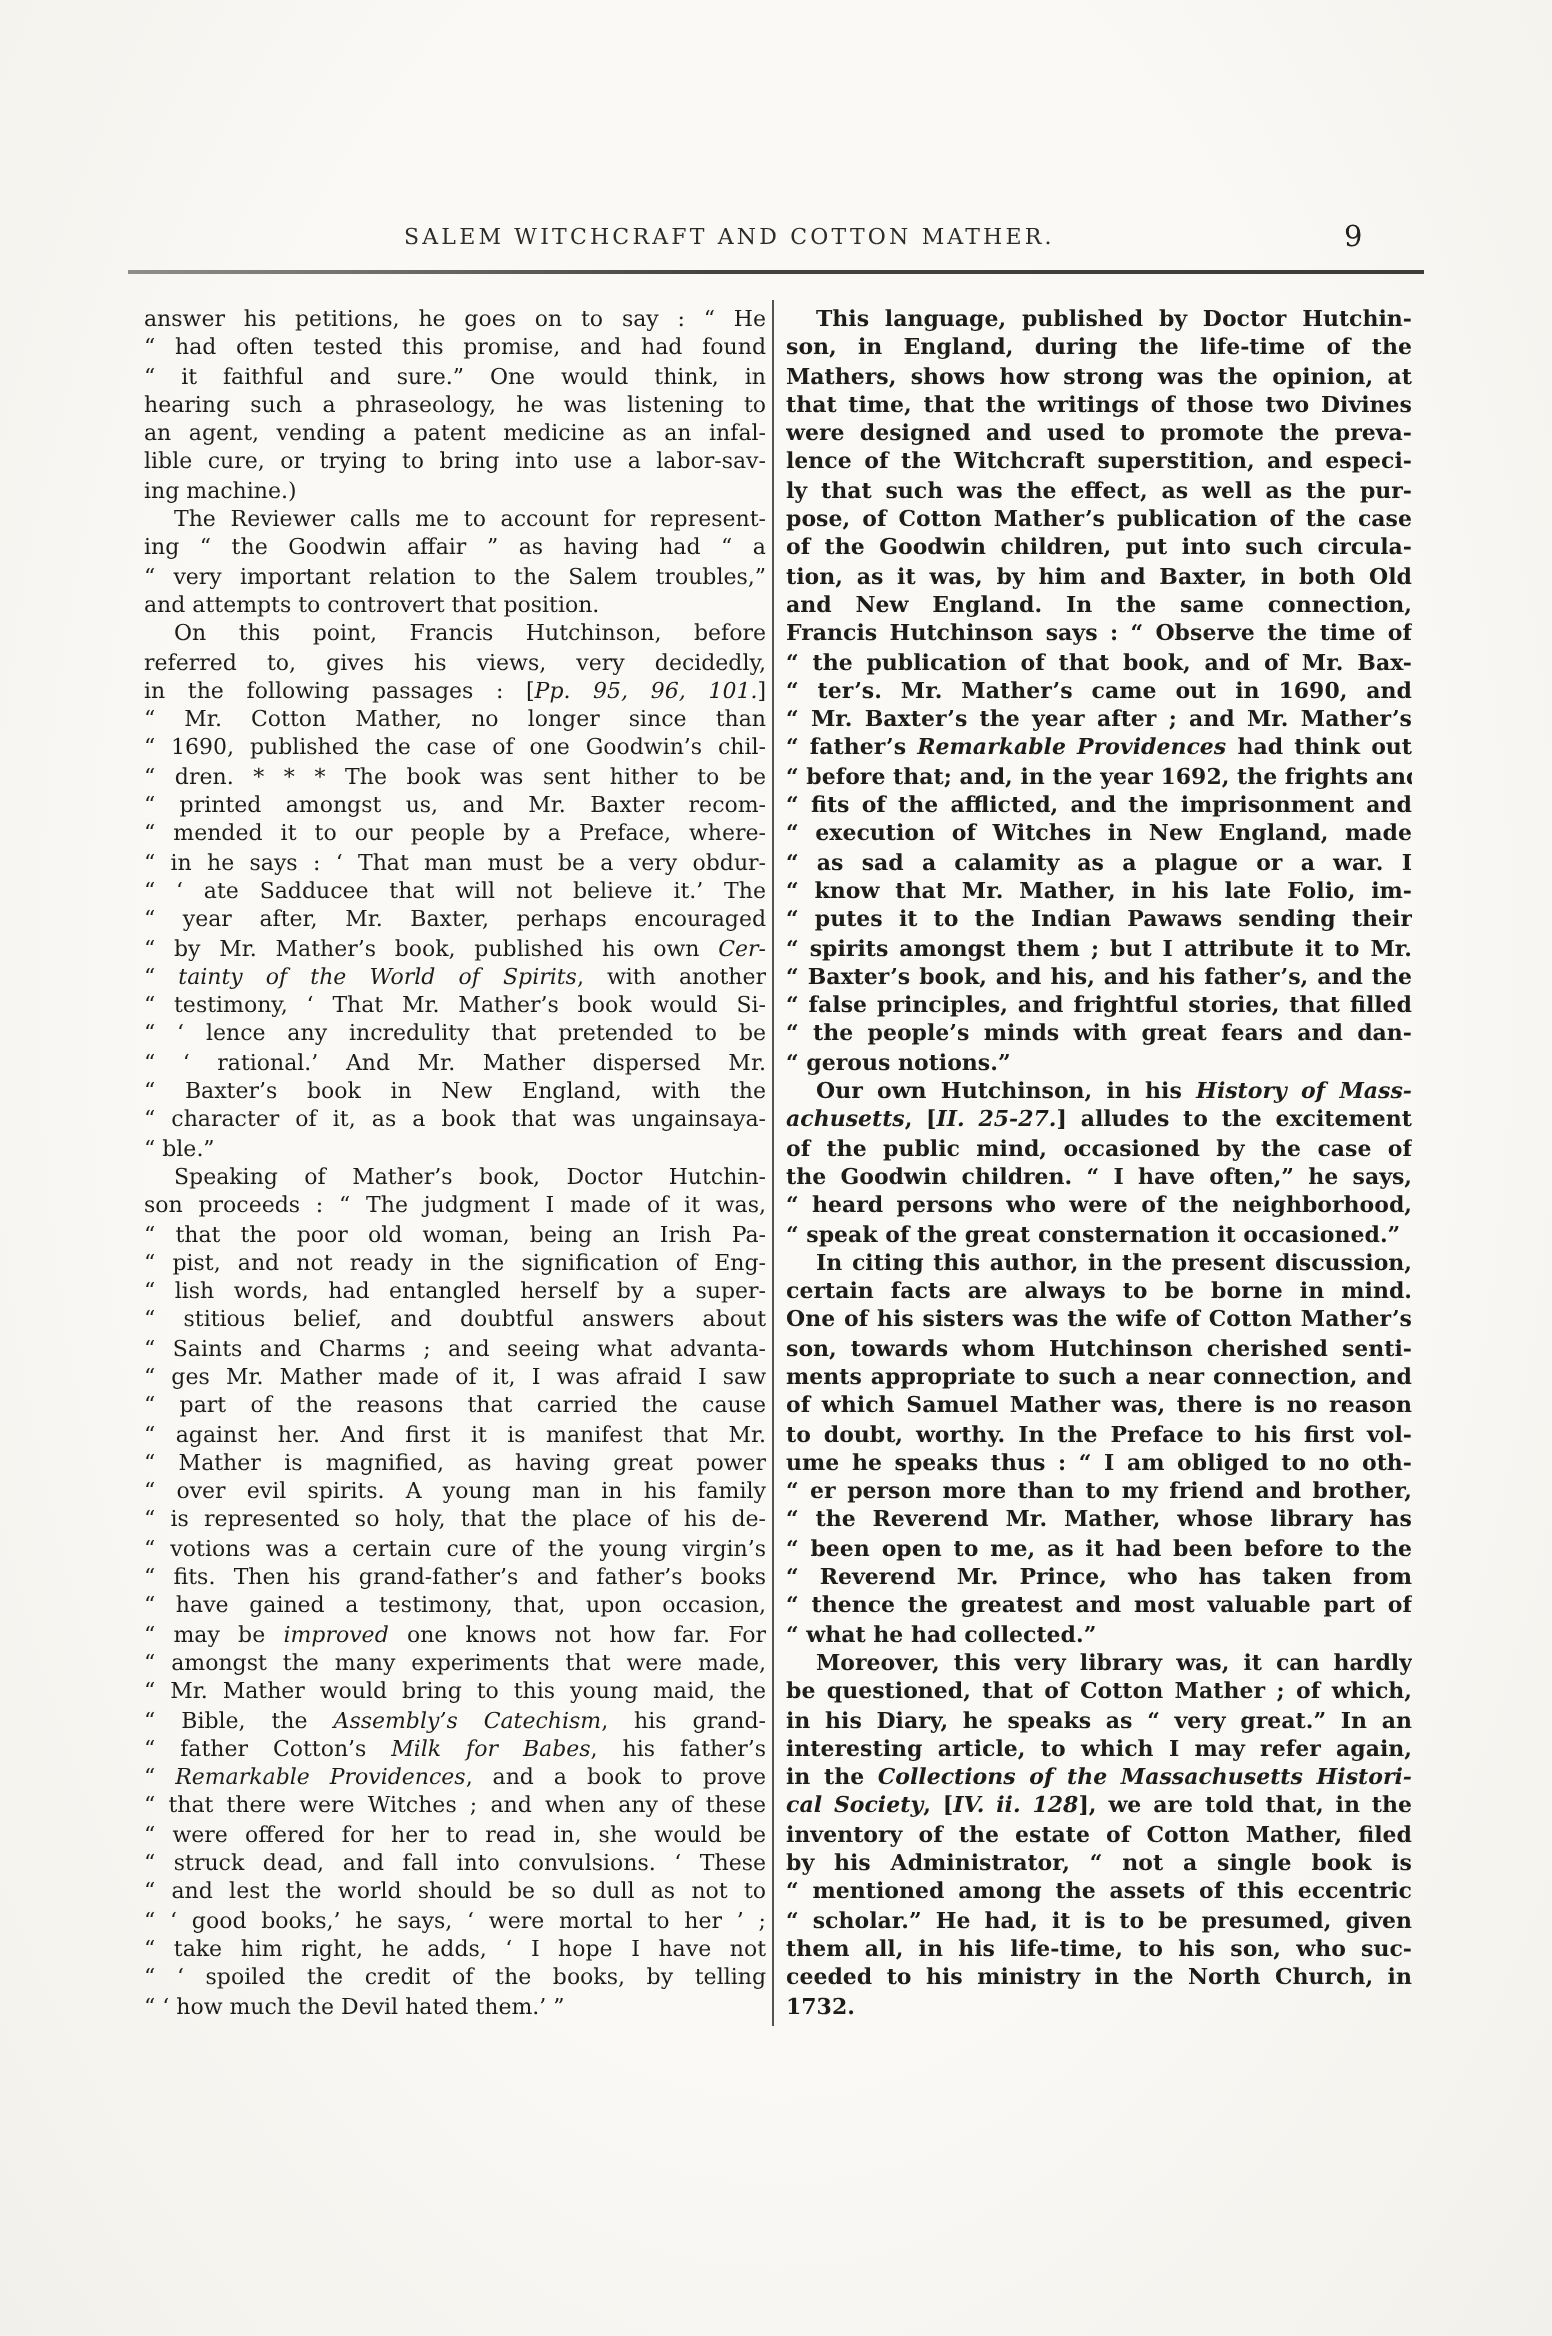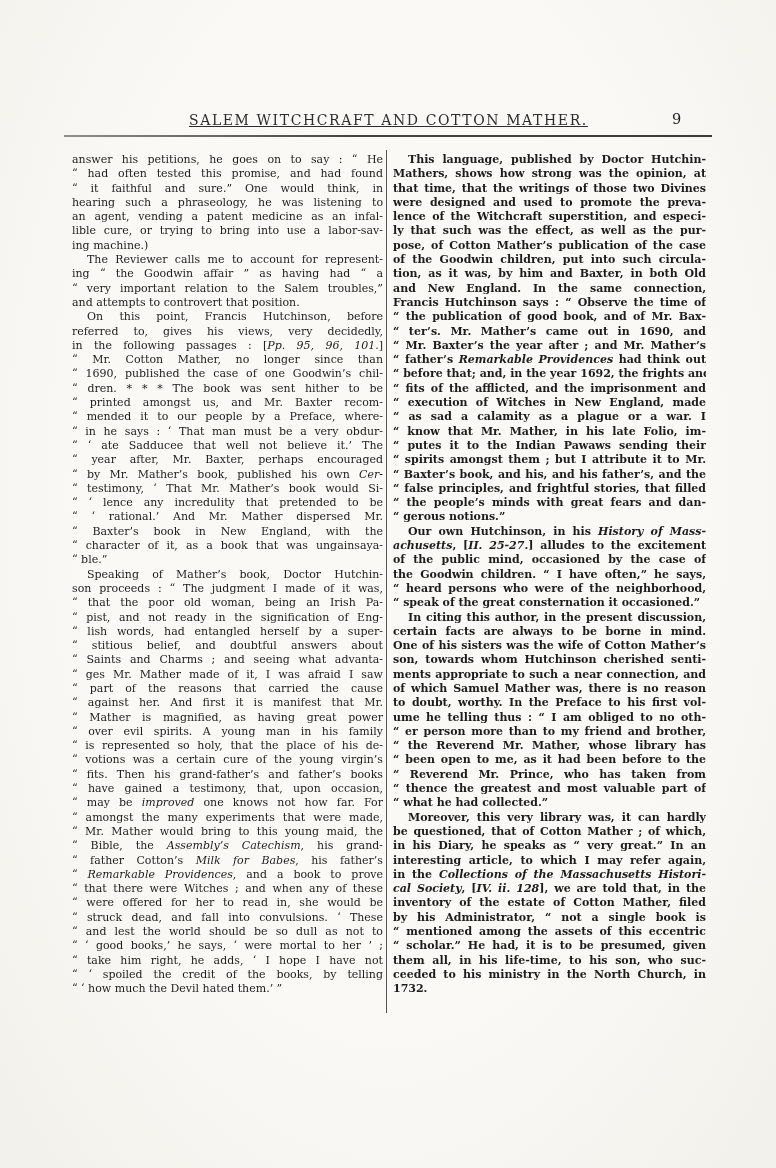--- a/index.html
+++ b/index.html
@@ -6,23 +6,23 @@
   .page{
     position:relative;
     width:776px;height:1168px;
     margin:0 auto;
     background:radial-gradient(ellipse at 50% 42%, #faf9f6 55%, #f2f0ea 100%);
     font-family:"DejaVu Serif", serif;
     color:#1e1d1b;
     overflow:hidden;
   }
   .running-head{
-    position:absolute;top:112px;left:189px;
-    font-size:14px;letter-spacing:1.6px;
-    color:#2e2d2b;white-space:nowrap;text-decoration:underline;
+    position:absolute;top:112px;left:202px;
+    font-size:11px;letter-spacing:1.6px;
+    color:#2e2d2b;white-space:nowrap;
   }
   .page-number{
     position:absolute;top:111px;left:672px;
     font-size:14.5px;color:#222120;
   }
   .head-rule{
     position:absolute;top:135px;left:64px;width:648px;height:2px;
     background:linear-gradient(to right,#8f8e89,#44443f 45%,#3c3c39);
   }
   .column-divider{
@@ -74,23 +74,24 @@
         <div class="para">
           <div class="line indent"><span>On this point, Francis Hutchinson, before</span></div>
           <div class="line"><span>referred to, gives his views, very decidedly,</span></div>
           <div class="line"><span>in the following passages :  [</span><span class="it">Pp. 95, 96, 101.</span><span>]</span></div>
           <div class="line"><span>“ Mr. Cotton Mather, no longer since than</span></div>
           <div class="line"><span>“ 1690, published the case of one Goodwin’s chil-</span></div>
           <div class="line"><span>“ dren.  *   *   * The book was sent hither to be</span></div>
           <div class="line"><span>“ printed amongst us, and Mr. Baxter recom-</span></div>
           <div class="line"><span>“ mended it to our people by a Preface, where-</span></div>
           <div class="line"><span>“ in he says : ‘ That man must be a very obdur-</span></div>
-          <div class="line"><span>“ ‘ ate Sadducee that well not believe it.’  The</span></div>
+          <div class="line"><span>“ ‘ ate Sadducee that will not believe it.’  The</span></div>
           <div class="line"><span>“ year after, Mr. Baxter, perhaps encouraged</span></div>
           <div class="line"><span>“ by Mr. Mather’s book, published his own </span><span class="it">Cer-</span></div>
+          <div class="line"><span>“ </span><span class="it">tainty of the World of Spirits</span><span>, with another</span></div>
           <div class="line"><span>“ testimony, ‘ That Mr. Mather’s book would Si-</span></div>
           <div class="line"><span>“ ‘ lence any incredulity that pretended to be</span></div>
           <div class="line"><span>“ ‘ rational.’   And Mr. Mather dispersed Mr.</span></div>
           <div class="line"><span>“ Baxter’s book in New England, with the</span></div>
           <div class="line"><span>“ character of it, as a book that was ungainsaya-</span></div>
           <div class="line last"><span>“ ble.”</span></div>
         </div>
         <div class="para">
           <div class="line indent"><span>Speaking of Mather’s book, Doctor Hutchin-</span></div>
           <div class="line"><span>son proceeds :  “ The judgment I made of it was,</span></div>
@@ -120,31 +121,32 @@
           <div class="line"><span>“ and lest the world should be so dull as not to</span></div>
           <div class="line"><span>“ ‘ good books,’ he says,  ‘ were mortal to her ’ ;</span></div>
           <div class="line"><span>“ take him right, he adds,  ‘ I hope I have not</span></div>
           <div class="line"><span>“ ‘ spoiled the credit of the books, by telling</span></div>
           <div class="line last"><span>“ ‘ how much the Devil hated them.’ ”</span></div>
         </div>
       </div>
     <div class="col right" id="col-right">
         <div class="para">
           <div class="line indent"><span>This language, published by Doctor Hutchin-</span></div>
+          <div class="line"><span>son, in England, during the life-time of the</span></div>
           <div class="line"><span>Mathers, shows how strong was the opinion, at</span></div>
           <div class="line"><span>that time, that the writings of those two Divines</span></div>
           <div class="line"><span>were designed and used to promote the preva-</span></div>
           <div class="line"><span>lence of the Witchcraft superstition, and especi-</span></div>
           <div class="line"><span>ly that such was the effect, as well as the pur-</span></div>
           <div class="line"><span>pose, of Cotton Mather’s publication of the case</span></div>
           <div class="line"><span>of the Goodwin children, put into such circula-</span></div>
           <div class="line"><span>tion, as it was, by him and Baxter, in both Old</span></div>
           <div class="line"><span>and New England.   In the same connection,</span></div>
           <div class="line"><span>Francis Hutchinson says :  “ Observe the time of</span></div>
-          <div class="line"><span>“ the publication of good book, and of Mr. Bax-</span></div>
+          <div class="line"><span>“ the publication of that book, and of Mr. Bax-</span></div>
           <div class="line"><span>“ ter’s.   Mr. Mather’s came out in 1690, and</span></div>
           <div class="line"><span>“ Mr. Baxter’s the year after ;  and Mr. Mather’s</span></div>
           <div class="line"><span>“ father’s </span><span class="it">Remarkable Providences</span><span> had think out</span></div>
           <div class="line"><span>“ before that; and, in the year 1692, the frights and</span></div>
           <div class="line"><span>“ fits of the afflicted, and the imprisonment and</span></div>
           <div class="line"><span>“ execution of Witches in New England, made</span></div>
           <div class="line"><span>“ as sad a calamity as a plague or a war.   I</span></div>
           <div class="line"><span>“ know that Mr. Mather, in his late Folio, im-</span></div>
           <div class="line"><span>“ putes it to the Indian Pawaws sending their</span></div>
           <div class="line"><span>“ spirits amongst them ;  but I attribute it to Mr.</span></div>
@@ -162,21 +164,21 @@
           <div class="line last"><span>“ speak of the great consternation it occasioned.”</span></div>
         </div>
         <div class="para">
           <div class="line indent"><span>In citing this author, in the present discussion,</span></div>
           <div class="line"><span>certain facts are always to be borne in mind.</span></div>
           <div class="line"><span>One of his sisters was the wife of Cotton Mather’s</span></div>
           <div class="line"><span>son, towards whom Hutchinson cherished senti-</span></div>
           <div class="line"><span>ments appropriate to such a near connection, and</span></div>
           <div class="line"><span>of which Samuel Mather was, there is no reason</span></div>
           <div class="line"><span>to doubt, worthy.   In the Preface to his first vol-</span></div>
-          <div class="line"><span>ume he telling thus :  “ I am obliged to  no oth-</span></div>
+          <div class="line"><span>ume he speaks thus :  “ I am obliged to  no oth-</span></div>
           <div class="line"><span>“ er person more than to my friend and brother,</span></div>
           <div class="line"><span>“ the Reverend Mr. Mather, whose library has</span></div>
           <div class="line"><span>“ been open to me, as it had been before to the</span></div>
           <div class="line"><span>“ Reverend Mr. Prince, who has taken from</span></div>
           <div class="line"><span>“ thence the greatest and most valuable part of</span></div>
           <div class="line last"><span>“ what he had collected.”</span></div>
         </div>
         <div class="para">
           <div class="line indent"><span>Moreover, this very library was, it can hardly</span></div>
           <div class="line"><span>be questioned, that of Cotton Mather ;  of which,</span></div>

